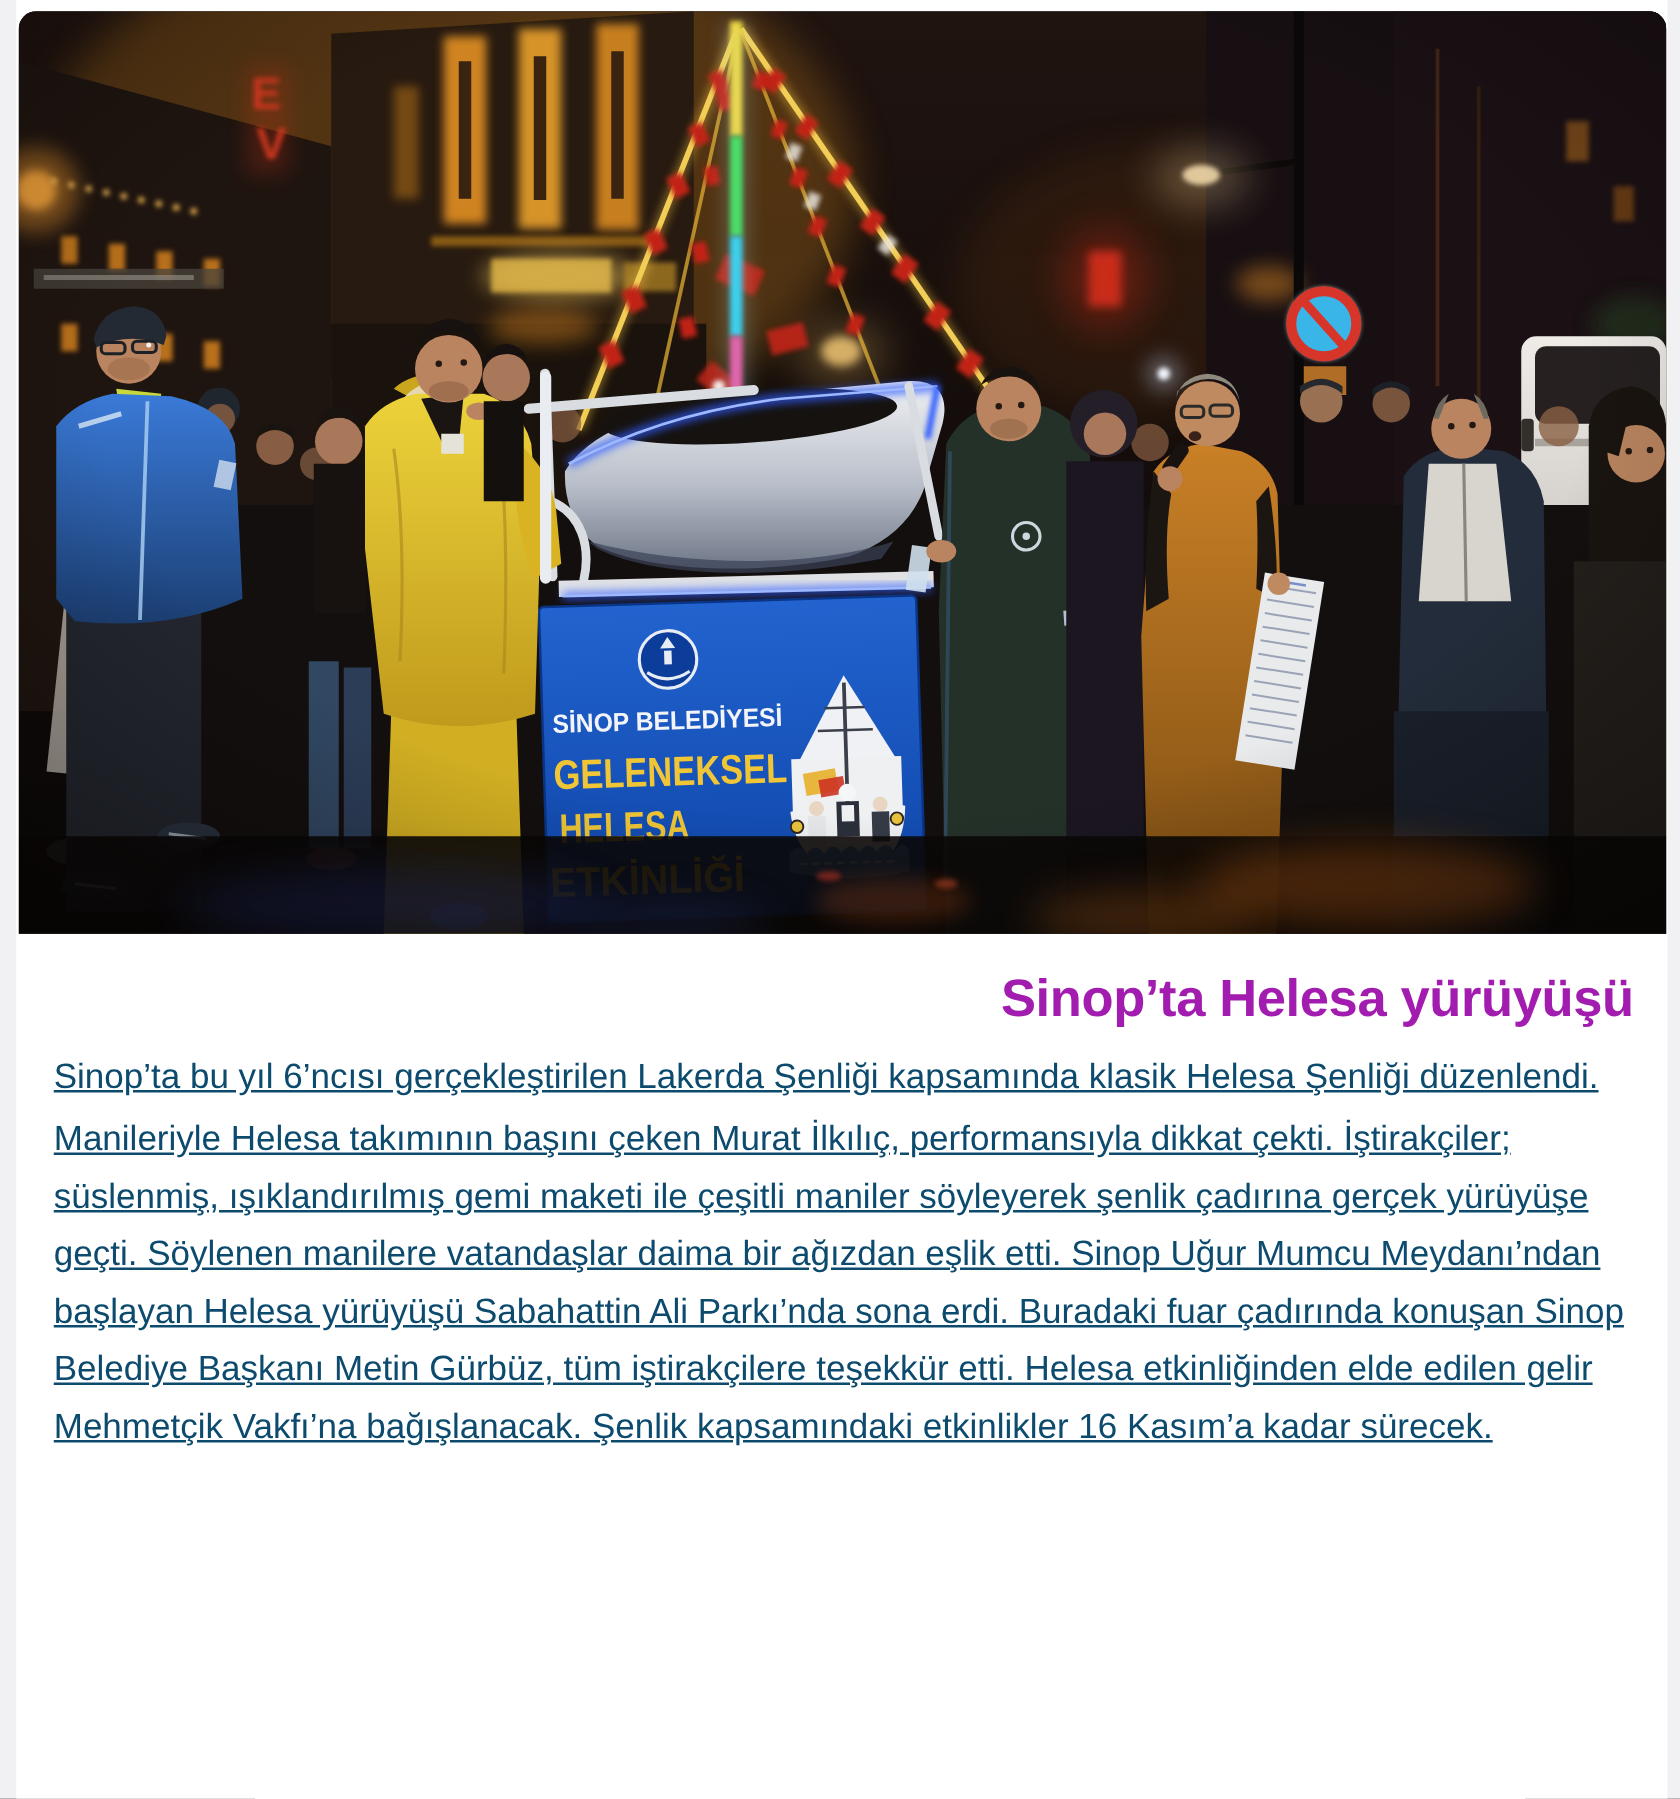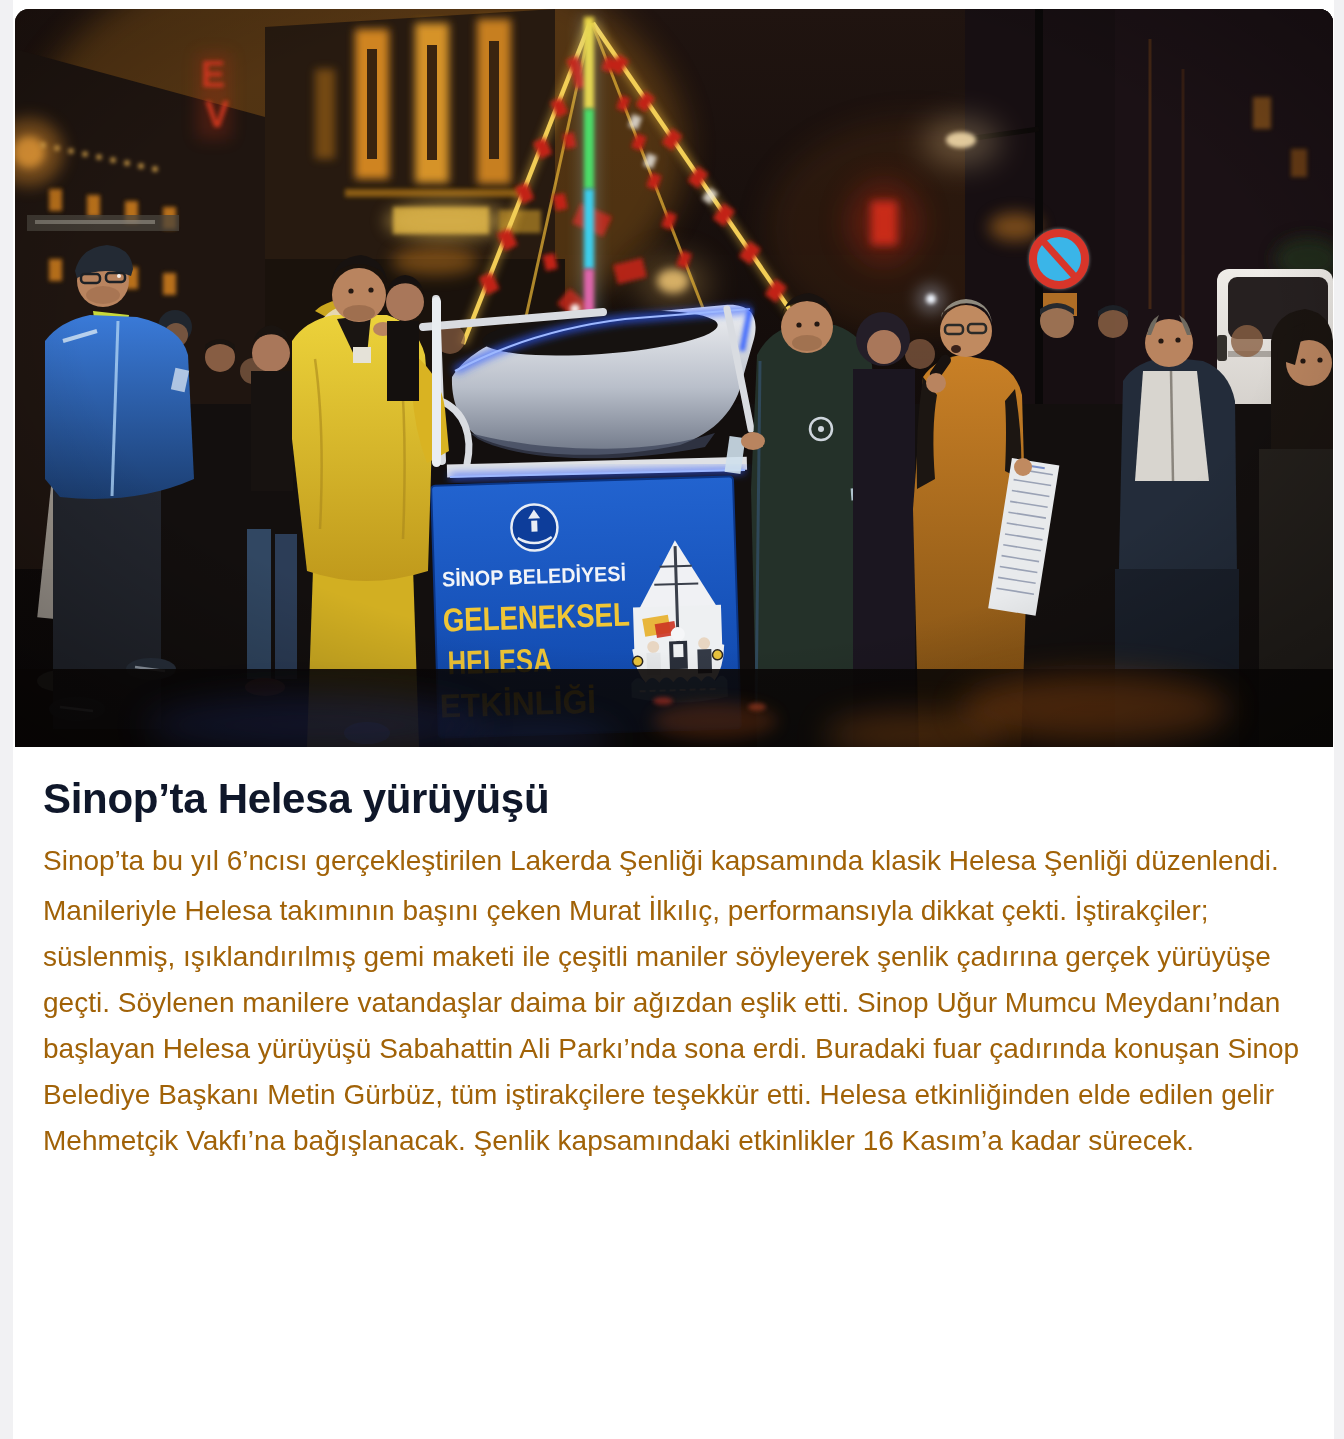--- a/index.html
+++ b/index.html
@@ -17,26 +17,27 @@
     position:absolute;left:2px;top:9px;width:1318px;height:738px;
     border-radius:14px 14px 0 0;overflow:hidden;background:#120d0b;
   }
   .photo svg{display:block;}
   .content{
     position:absolute;left:30px;top:772px;width:1264px;
   }
   h1.title{
     margin:0 0 12px 0;
     font-size:42px;line-height:54px;font-weight:700;
-    color:#0f172a;letter-spacing:-0.3px;
+    color:#a21caf;letter-spacing:-0.3px;text-align:right;
   }
   p.body-par{
     margin:0 0 4px 0;
     font-size:28px;line-height:46px;font-weight:400;
-    color:#a16207;
+    color:#0c4a6e;
+    text-decoration:underline;
   }
   .banner-text{font-weight:700;font-family:"Liberation Sans",sans-serif;}
 </style>
 </head>
 <body>
 
 <div class="card">
 
   <div class="photo">
     <svg width="1318" height="738" viewBox="0 0 1318 738" xmlns="http://www.w3.org/2000/svg">

